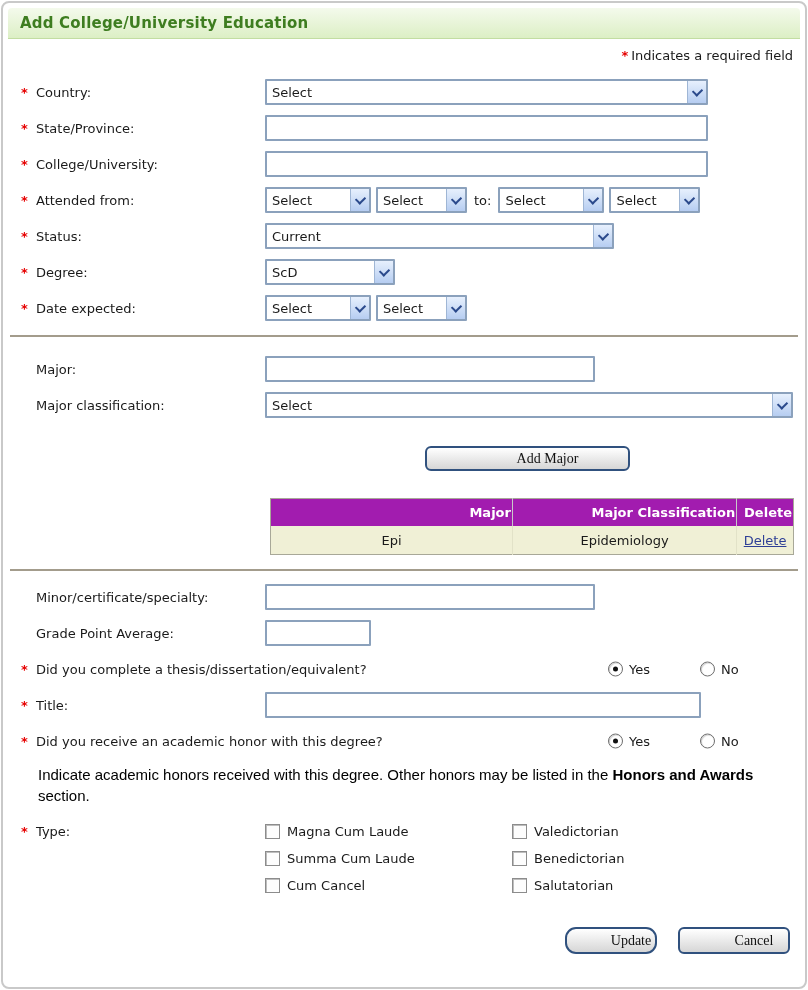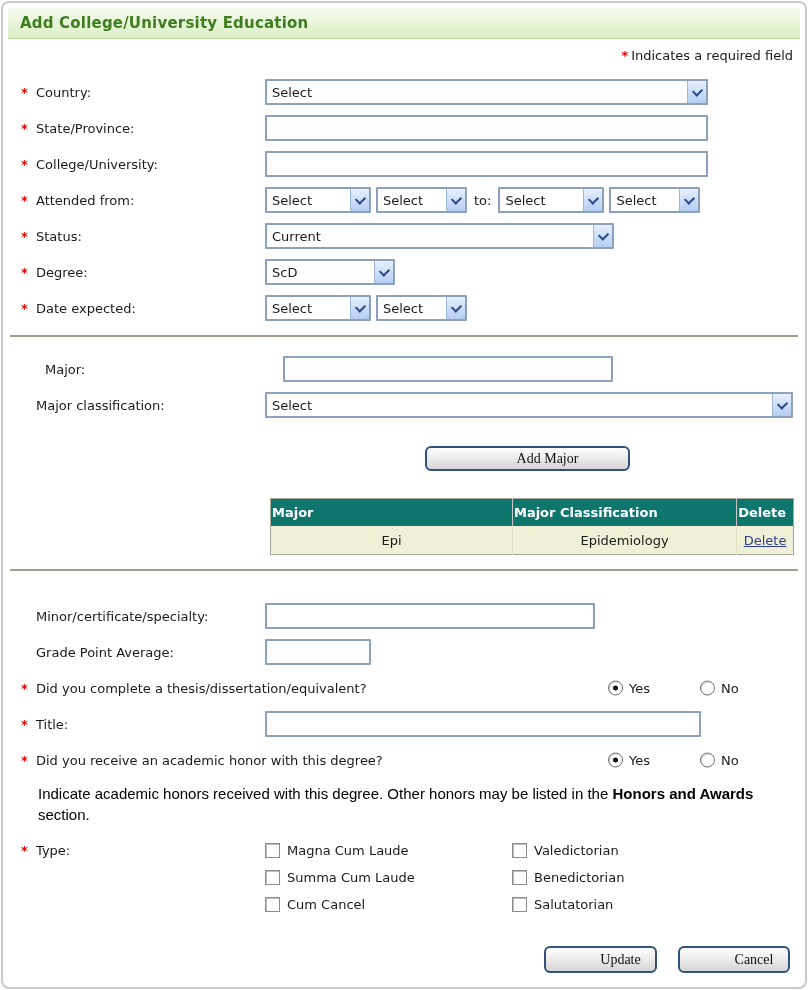--- a/index.html
+++ b/index.html
@@ -21,38 +21,38 @@
   .chev{width:7px;height:5px;border-left:2px solid #2b4a8c;border-bottom:2px solid #2b4a8c;transform:rotate(-45deg) translate(1px,-1px);}
   .txt{height:26px;background:#fff;border:2px solid #8ba1bc;border-radius:1px;box-sizing:border-box;padding:0 4px;font-family:"DejaVu Sans",sans-serif;font-size:13px;}
   .to-lbl{margin:0 7px;}
   .divider{height:2px;background:#a39c8c;margin:14px 7px 0 7px;}
   
   .btn{height:27px;border:2px solid #30517e;border-radius:6px;background:linear-gradient(#ffffff,#d6d6d6);font-family:Liberation Serif, serif;font-size:14px;color:#111;display:flex;align-items:center;justify-content:center;box-sizing:border-box;cursor:pointer;padding-left:40px;}
   .addmajor-wrap{margin-top:28px;}
   .addmajor{margin-left:422px;width:205px;height:25px;}
   
   .mtable{margin:27px 0 0 267px;width:524px;border:1px solid #a8a898;border-collapse:collapse;}
-  .mtable th{background:#0f766e;color:#fff;font-weight:bold;font-size:13px;height:25px;text-align:left;border-right:1px solid #c8c8c8;}
+  .mtable th{background:#a21caf;color:#fff;font-weight:bold;font-size:13px;height:25px;text-align:right;border-right:1px solid #c8c8c8;}
   .mtable th:last-child{border-right:none;}
   .mtable td{background:#f0f0d6;height:26px;text-align:center;font-size:13px;border-right:1px solid #e2e2c8;}
   .mtable td:last-child{border-right:none;}
   .col-major{width:245px;} .col-class{width:225px;} .col-del{width:54px;}
   a.del{color:#2e3f96;text-decoration:underline;cursor:pointer;}
   
   .rgroup{position:absolute;top:50%;transform:translateY(-50%);display:flex;align-items:center;}
   .radio{width:13px;height:13px;border-radius:50%;border:1px solid #6f6f6f;background:radial-gradient(#ffffff 60%,#e8e8e8);box-shadow:inset 1px 1px 1px rgba(0,0,0,0.18);display:inline-flex;align-items:center;justify-content:center;flex:none;}
   .radio.on::after{content:"";width:5px;height:5px;border-radius:50%;background:#111;}
   .rlab{margin:0 0 0 6px;}
   .note{margin:8px 14px 0 35px;width:760px;font-family:"Liberation Sans",sans-serif;font-size:15px;line-height:21px;color:#000;}
   .cbgrid{display:grid;grid-template-columns:247px auto;row-gap:12px;align-self:flex-start;}
   .cbitem{display:flex;align-items:center;}
   .cbox{width:13px;height:13px;background:#fdfdfd;border:1px solid #8c8c8c;box-shadow:inset 1px 1px 0 rgba(0,0,0,0.25);flex:none;}
   .cblab{margin-left:7px;}
   .bottom{display:flex;justify-content:flex-end;gap:21px;padding-right:15px;margin-top:34px;}
-  .btn-update{width:113px;} .btn-cancel{width:112px;}
+  .btn-update{width:92px;border-radius:11px;} .btn-cancel{width:112px;}
 </style>
 </head>
 <body>
 
 <div class="page">
 
   <div class="titlebar">
     <span class="t">Add College/University Education</span>
   </div>
 
@@ -148,21 +148,21 @@
     <div class="sel" style="width:91px;">
       <span class="val">Select</span>
       <span class="arrow">
           <span class="chev"></span>
         </span>
     </div>
   </div>
 
   <div class="divider"></div>
 
-  <div class="row" style="margin-top:19px;gap:9px;">
+  <div class="row" style="margin-top:19px;">
     <span class="star hide">*</span>
     <span class="lbl">Major:</span>
     <input class="txt" style="width: 330px;" value="">
   </div>
 
   <div class="row">
     <span class="star hide">*</span>
     <span class="lbl">Major classification:</span>
     <div class="sel" style="width:528px;">
       <span class="val">Select</span>
@@ -186,21 +186,21 @@
     <tr>
       <td>Epi</td>
       <td>Epidemiology</td>
       <td><a class="del">Delete</a></td>
     </tr>
   </tbody>
     </table>
 
   <div class="divider"></div>
 
-  <div class="row" style="margin-top:32px;">
+  <div class="row" style="margin-top:13px;">
     <span class="star hide">*</span>
     <span class="lbl">Minor/certificate/specialty:</span>
     <input class="txt" style="width: 330px;" value="">
   </div>
 
   <div class="row">
     <span class="star hide">*</span>
     <span class="lbl">Grade Point Average:</span>
     <input class="txt" style="width: 106px;" value="">
   </div>

